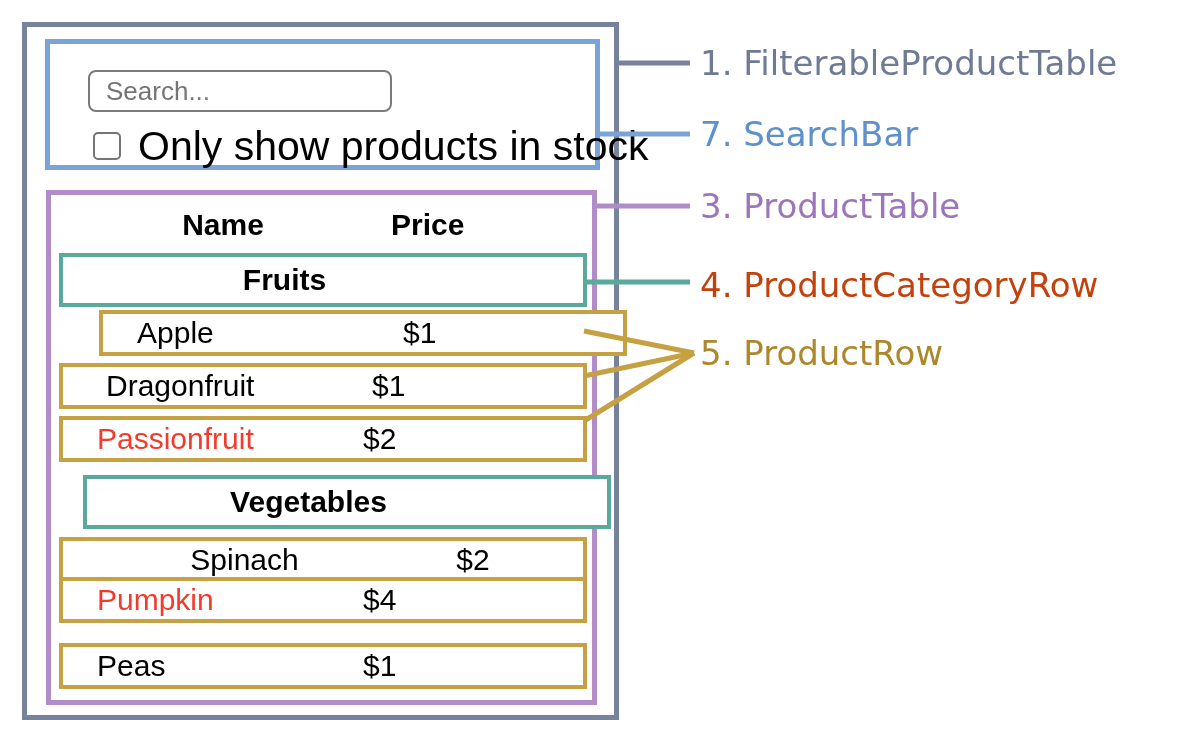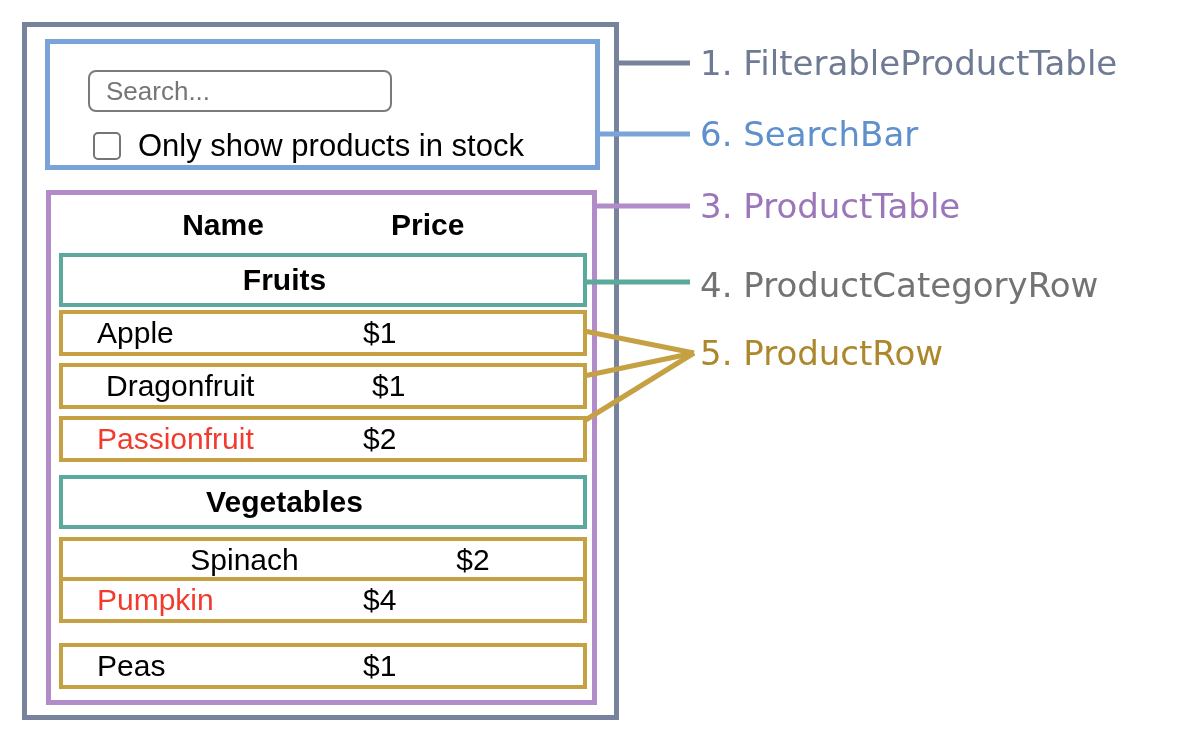--- a/index.html
+++ b/index.html
@@ -20,21 +20,21 @@
     border:2px solid #7b7b7b; border-radius:8px;
     font-family:"Liberation Sans", sans-serif; font-size:26px; color:#333;
     padding:0 0 0 16px; outline:none; box-sizing:border-box; background:#fff;
   }
   .search-input::placeholder { color:#757575; }
   .checkbox {
     left:43px; top:88px; width:28px; height:28px;
     border:2px solid #757575; border-radius:5px; background:#fff; cursor:pointer;
   }
   .checkbox-label {
-    left:88px; top:80px; font-size:31px; line-height:44px; color:#000; white-space:nowrap;
+    left:88px; top:80px; font-size:41px; line-height:44px; color:#000; white-space:nowrap;
   }
 
   
   .hdr { top:10px; font-weight:bold; font-size:30px; line-height:40px; color:#000; }
   .hdr-name  { left:22px;  width:300px; text-align:center; }
   .hdr-price { left:312px; padding-left:28px; }
 
   .t-row { left:8px; width:528px; background:#fff; }
   .cat-row {
     height:54px; border:4px solid #5ba99c;
@@ -83,34 +83,34 @@
       <div class="abs checkbox-label">Only show products in stock</div>
     </div>
 
     <div class="abs table-box" style="border-color: rgb(177, 140, 200);">
 
       <div class="abs hdr hdr-name">Name</div>
       <div class="abs hdr hdr-price">Price</div>
 
       <div class="abs t-row cat-row cat-fruits" style="border-color: rgb(91, 169, 156);">Fruits</div>
 
-      <div class="abs t-row prod-row row-apple" style="border-color: rgb(197, 161, 67);">
+      <div class="abs t-row prod-row row-apple" style="border-color: rgb(197, 161, 67); margin-left: 40px;">
         <span class="cell-name">Apple</span>
         <span class="cell-price">$1</span>
       </div>
       <div class="abs t-row prod-row row-dragonfruit" style="border-color: rgb(197, 161, 67); padding-left: 9px;">
         <span class="cell-name">Dragonfruit</span>
         <span class="cell-price">$1</span>
       </div>
       <div class="abs t-row prod-row row-passionfruit" style="border-color: rgb(197, 161, 67);">
         <span class="cell-name" style="color: rgb(242, 59, 44);">Passionfruit</span>
         <span class="cell-price">$2</span>
       </div>
 
-      <div class="abs t-row cat-row cat-vegetables" style="border-color: rgb(91, 169, 156);">Vegetables</div>
+      <div class="abs t-row cat-row cat-vegetables" style="border-color: rgb(91, 169, 156); margin-left: 24px;">Vegetables</div>
 
       <div class="abs t-row prod-row row-spinach" style="border-color: rgb(197, 161, 67);">
         <span class="cell-name">Spinach</span>
         <span class="cell-price">$2</span>
       </div>
       <div class="abs t-row prod-row row-pumpkin" style="border-color: rgb(197, 161, 67);">
         <span class="cell-name" style="color: rgb(242, 59, 44);">Pumpkin</span>
         <span class="cell-price">$4</span>
       </div>
       <div class="abs t-row prod-row row-peas" style="border-color: rgb(197, 161, 67);">
@@ -125,18 +125,18 @@
     <line x1="615" y1="63" x2="690" y2="63" stroke-width="5" stroke="#77839d"></line>
     <line x1="597" y1="134" x2="690" y2="134" stroke-width="5" stroke="#7aa3d8"></line>
     <line x1="593" y1="206" x2="690" y2="206" stroke-width="5" stroke="#b18cc8"></line>
     <line x1="584" y1="282" x2="690" y2="282" stroke-width="5" stroke="#5ba99c"></line>
     <line x1="584" y1="331" x2="694" y2="353" stroke-width="5" stroke="#c5a143"></line>
     <line x1="584" y1="376" x2="694" y2="353" stroke-width="5" stroke="#c5a143"></line>
     <line x1="584" y1="421" x2="694" y2="353" stroke-width="5" stroke="#c5a143"></line>
   </svg>
 
   <div class="abs legend-item legend-1" style="color: rgb(111, 123, 149);">1. FilterableProductTable</div>
-  <div class="abs legend-item legend-2" style="color: rgb(94, 144, 204);">6. SearchBar</div>
+  <div class="abs legend-item legend-2" style="color: rgb(94, 144, 204);">7. SearchBar</div>
   <div class="abs legend-item legend-3" style="color: rgb(156, 118, 186);">3. ProductTable</div>
-  <div class="abs legend-item legend-4" style="color: #737373;">4. ProductCategoryRow</div>
+  <div class="abs legend-item legend-4" style="color: #c2410c;">4. ProductCategoryRow</div>
   <div class="abs legend-item legend-5" style="color: rgb(173, 135, 44);">5. ProductRow</div>
 
 </div>
 
 </body></html>

